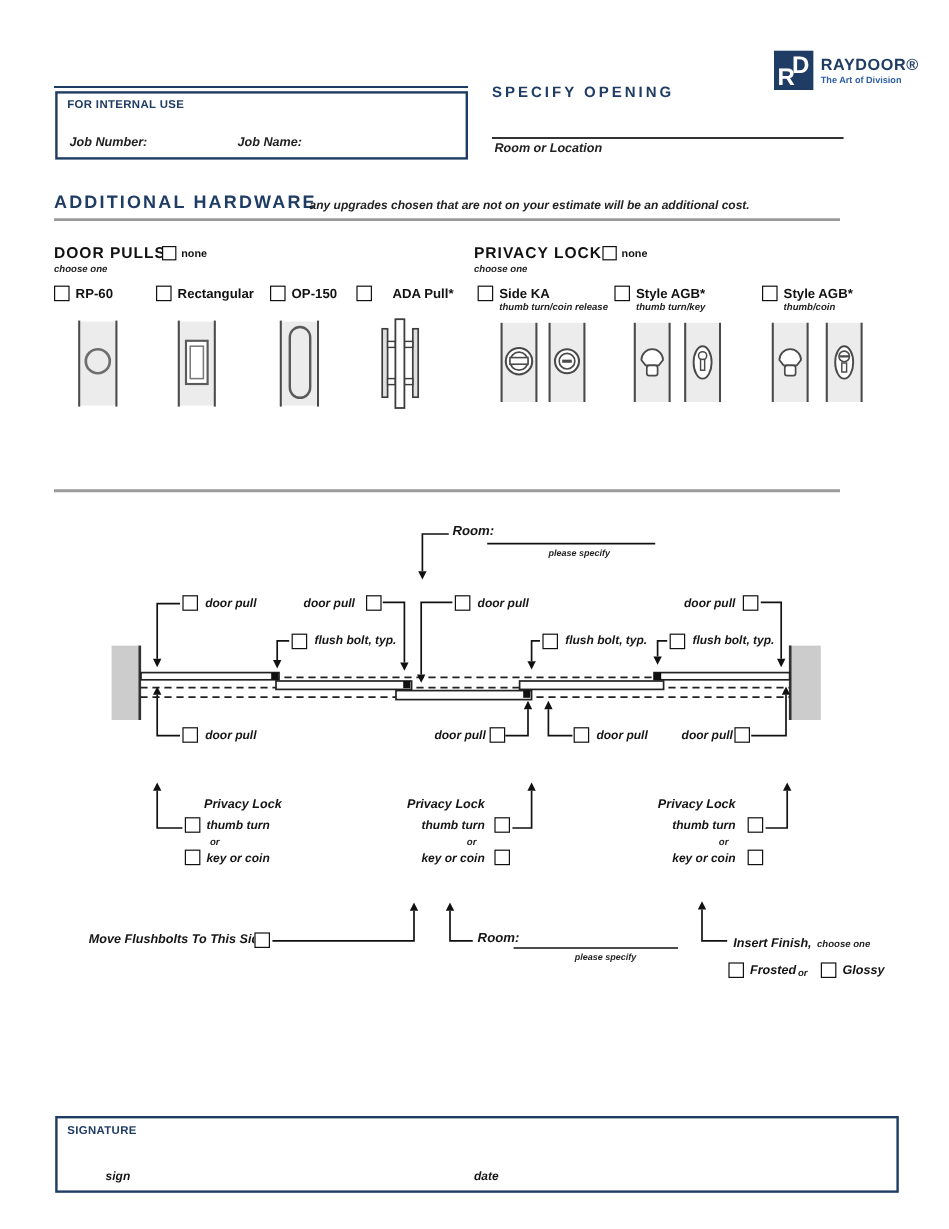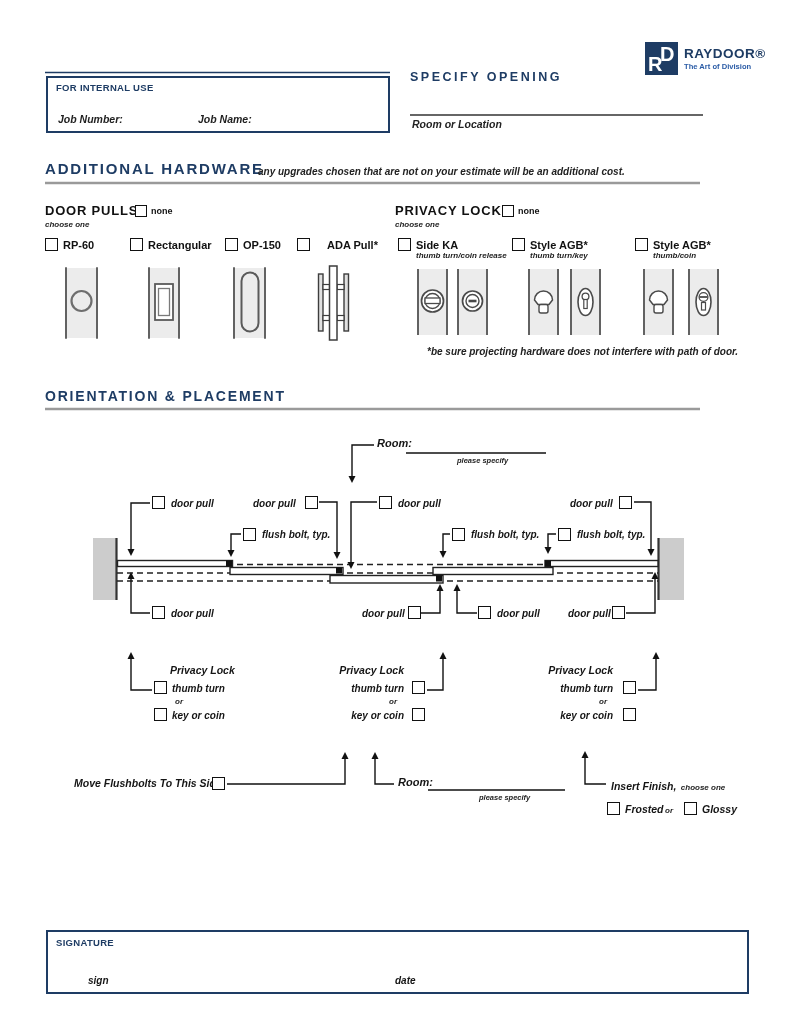--- a/index.html
+++ b/index.html
@@ -241,23 +241,21 @@
   <div class="cb" style="left:398px;top:238px;"></div>
   <div class="abs opt" style="left:416px;top:239px;">Side KA</div>
   <div class="abs small-it" style="left:416px;top:251px;">thumb turn/coin release</div>
   <div class="cb" style="left:512px;top:238px;"></div>
   <div class="abs opt" style="left:530px;top:239px;">Style AGB*</div>
   <div class="abs small-it" style="left:530px;top:251px;">thumb turn/key</div>
   <div class="cb" style="left:635px;top:238px;"></div>
   <div class="abs opt" style="left:653px;top:239px;">Style AGB*</div>
   <div class="abs small-it" style="left:653px;top:251px;">thumb/coin</div>
 
-  <div class="abs note" style="left:427px;top:346px;">*be sure projecting hardware does not interfere with path of door.</div>
-
-  <div class="abs h-sec2" style="left:45px;top:388px;">ORIENTATION &amp; PLACEMENT</div>
+
 
   <div class="abs lbl2" style="left:377px;top:437px;font-size:11px;">Room:</div>
   <div class="abs hint" style="left:409px;top:456px;">please specify</div>
 
   <div class="cb" style="left:152px;top:496px;"></div>
   <div class="abs lbl" style="left:171px;top:498px;">door pull</div>
   <div class="abs lbl" style="left:253px;top:498px;">door pull</div>
   <div class="cb" style="left:305px;top:496px;"></div>
   <div class="cb" style="left:379px;top:496px;"></div>
   <div class="abs lbl" style="left:398px;top:498px;">door pull</div>

